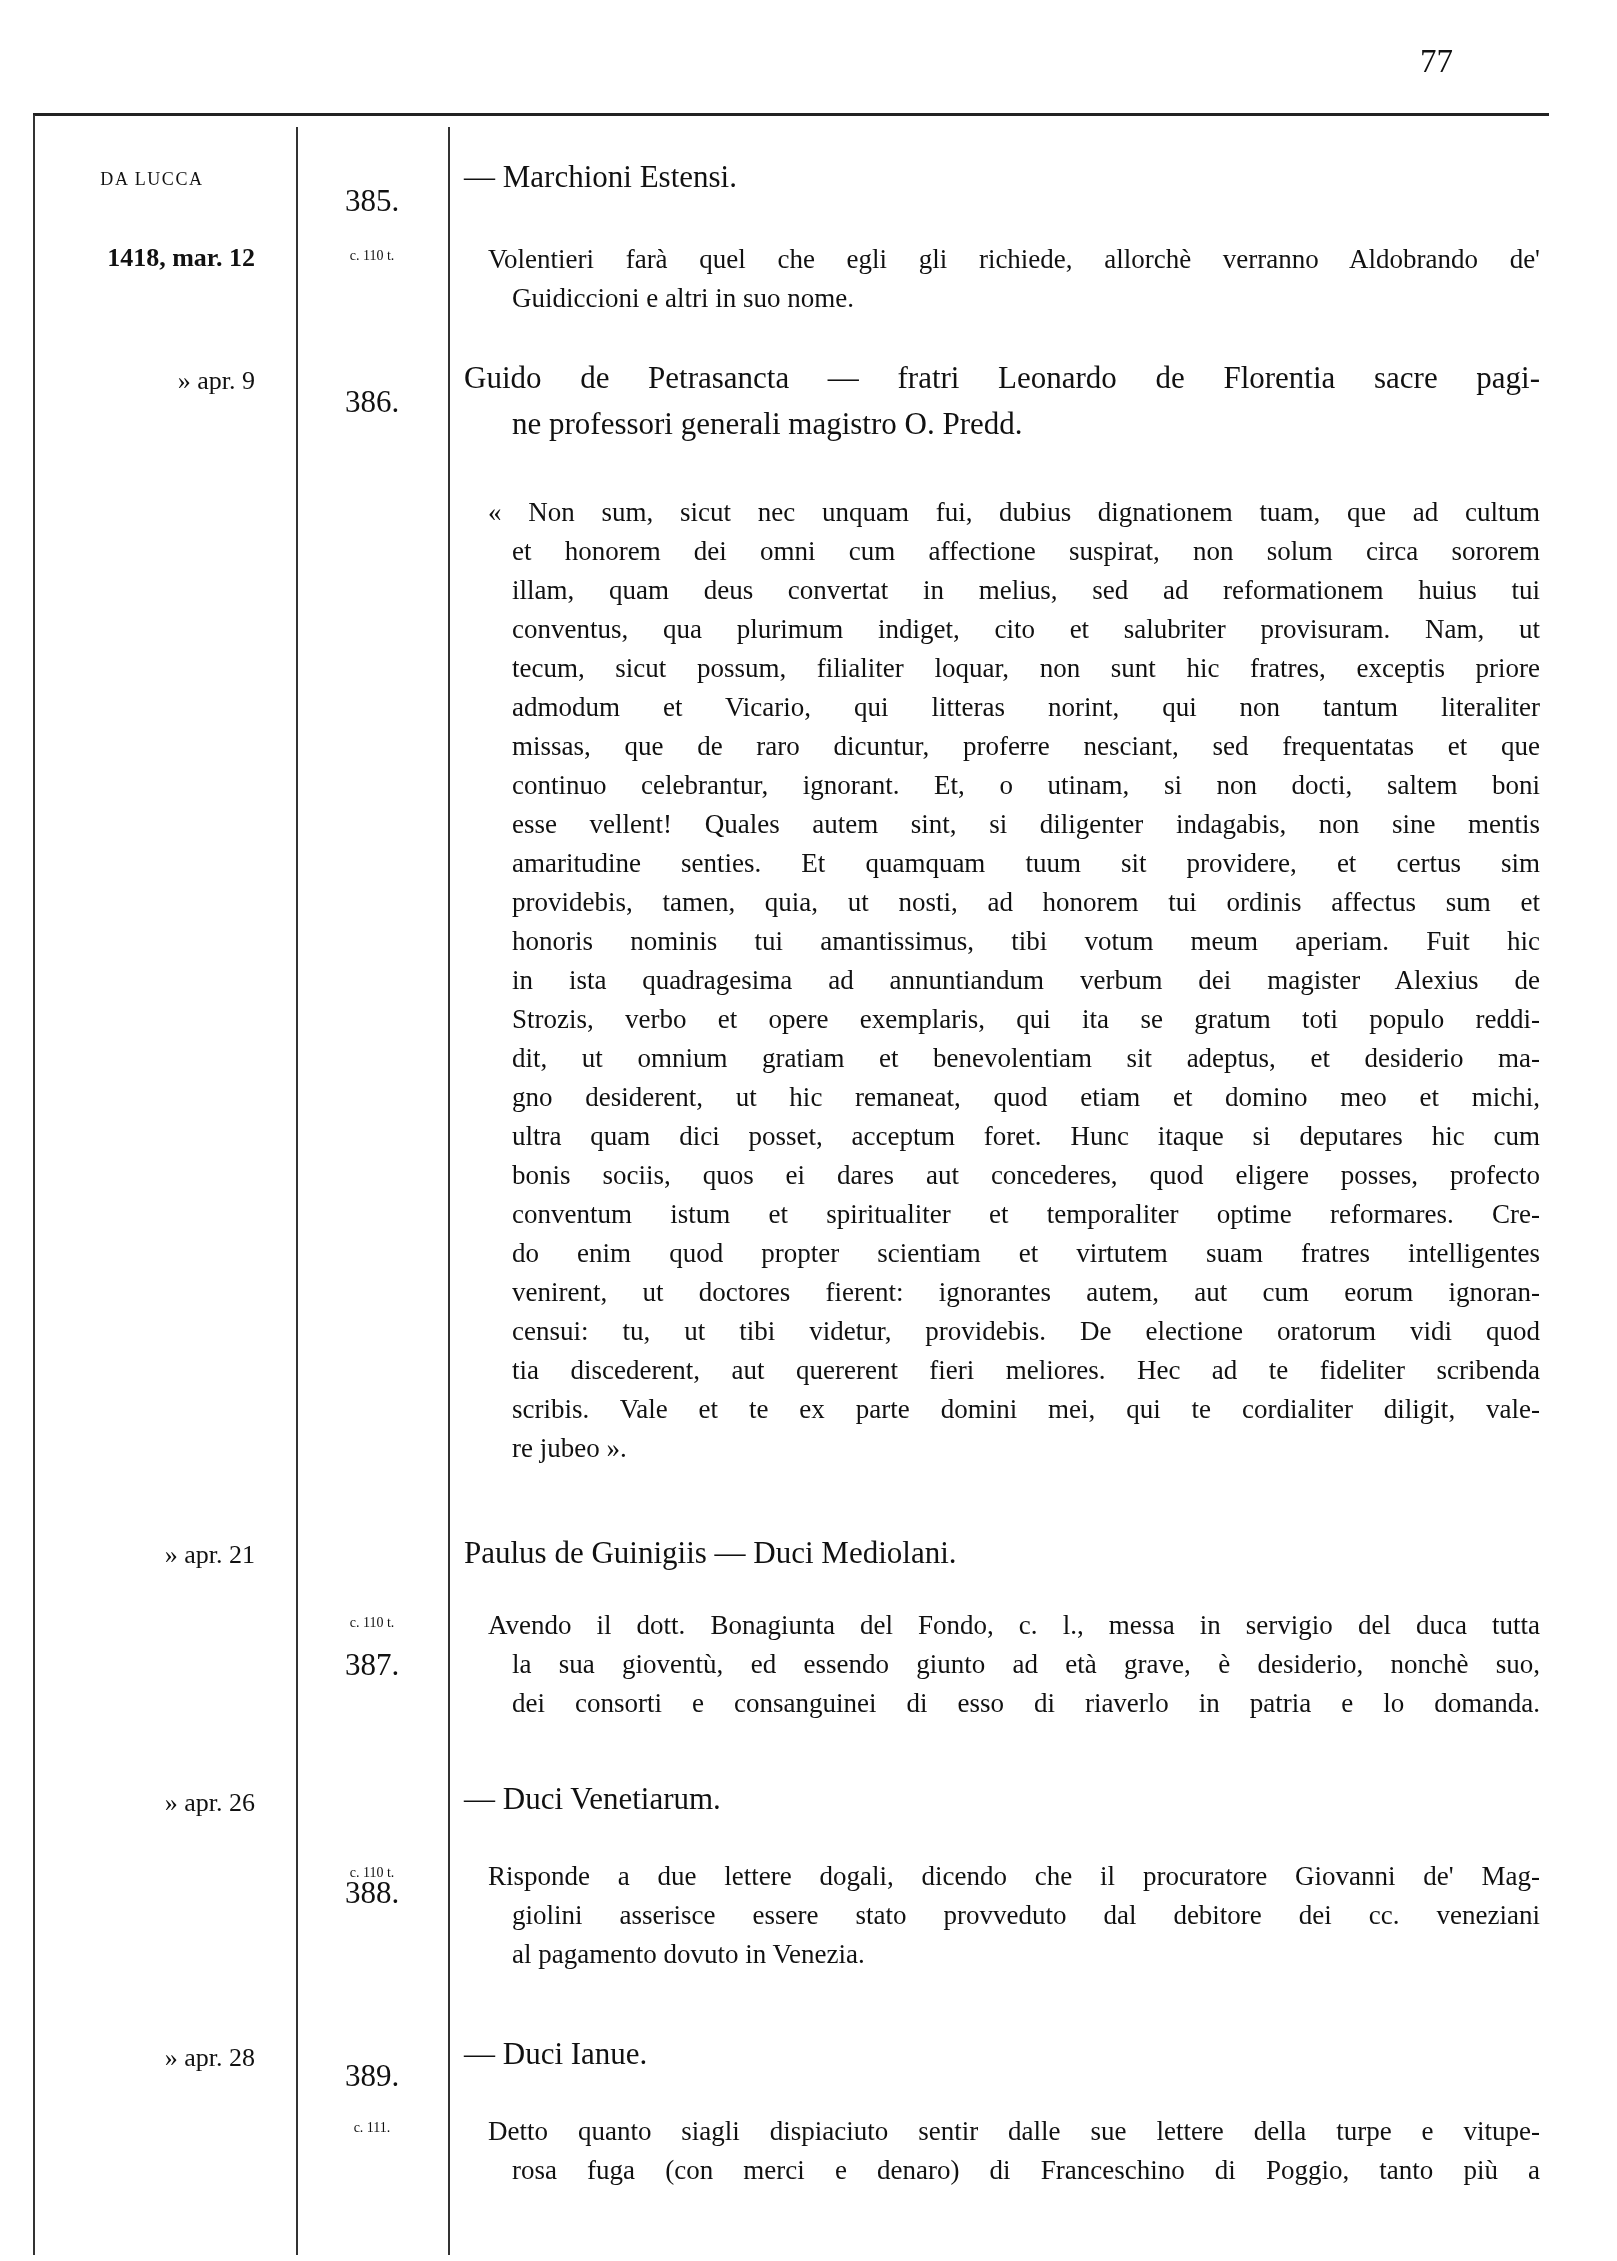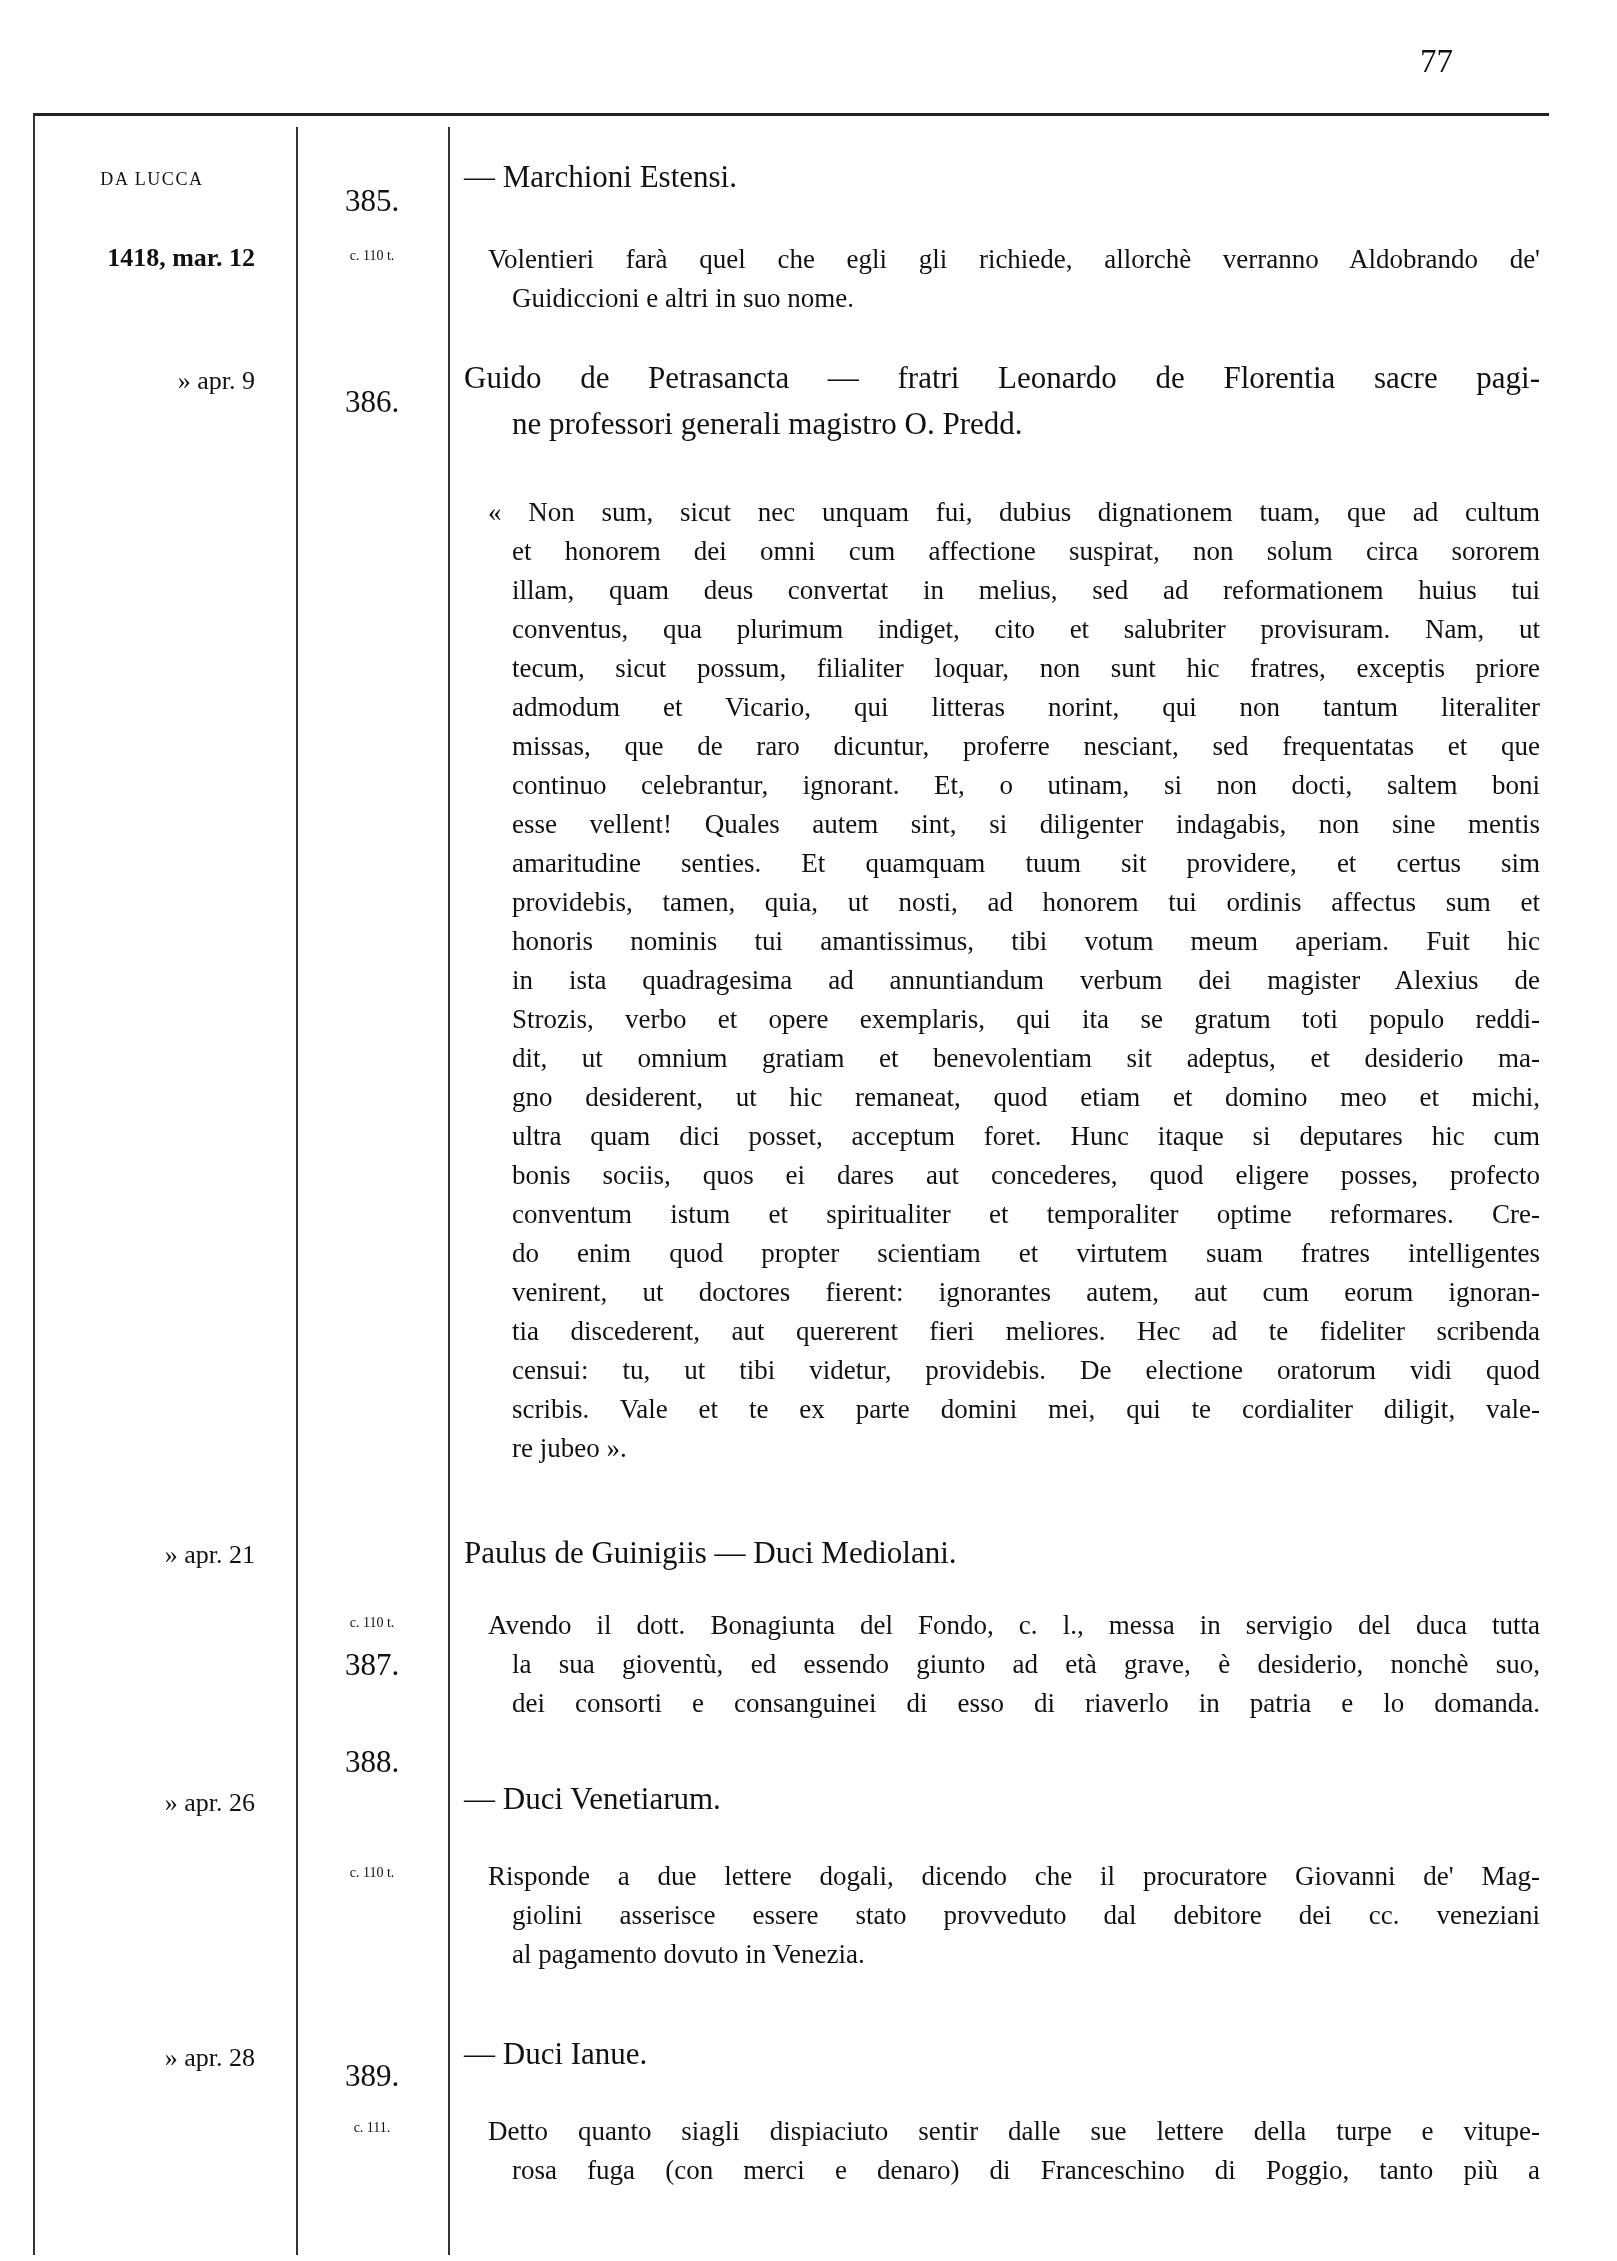--- a/index.html
+++ b/index.html
@@ -65,40 +65,40 @@
     <span class="ln cont">honoris nominis tui amantissimus, tibi votum meum aperiam. Fuit hic</span>
     <span class="ln cont">in ista quadragesima ad annuntiandum verbum dei magister Alexius de</span>
     <span class="ln cont">Strozis, verbo et opere exemplaris, qui ita se gratum toti populo reddi-</span>
     <span class="ln cont">dit, ut omnium gratiam et benevolentiam sit adeptus, et desiderio ma-</span>
     <span class="ln cont">gno desiderent, ut hic remaneat, quod etiam et domino meo et michi,</span>
     <span class="ln cont">ultra quam dici posset, acceptum foret. Hunc itaque si deputares hic cum</span>
     <span class="ln cont">bonis sociis, quos ei dares aut concederes, quod eligere posses, profecto</span>
     <span class="ln cont">conventum istum et spiritualiter et temporaliter optime reformares. Cre-</span>
     <span class="ln cont">do enim quod propter scientiam et virtutem suam fratres intelligentes</span>
     <span class="ln cont">venirent, ut doctores fierent: ignorantes autem, aut cum eorum ignoran-</span>
+    <span class="ln cont">censui: tu, ut tibi videtur, providebis. De electione oratorum vidi quod</span>
     <span class="ln cont">tia discederent, aut quererent fieri meliores. Hec ad te fideliter scribenda</span>
-    <span class="ln cont">censui: tu, ut tibi videtur, providebis. De electione oratorum vidi quod</span>
     <span class="ln cont">scribis. Vale et te ex parte domini mei, qui te cordialiter diligit, vale-</span>
     <span class="ln cont last">re jubeo ».</span>
   </div>
 
 <div class="abs date" style="top:1540px;">» apr. 21</div>
 <div class="abs num" style="top:1625px;">387.</div>
 <div class="abs head" style="top:1530px;">
   <span class="ln">Paulus de Guinigiis — Duci Mediolani.</span>
 </div>
 <div class="abs carta" style="top:1615px;">c. 110 t.</div>
 <div class="para" style="top:1606px;">
   <span class="ln first">Avendo il dott. Bonagiunta del Fondo, c. l., messa in servigio del duca tutta</span>
   <span class="ln cont">la sua gioventù, ed essendo giunto ad età grave, è desiderio, nonchè suo,</span>
   <span class="ln cont">dei consorti e consanguinei di esso di riaverlo in patria e lo domanda.</span>
 </div>
 
 <div class="abs date" style="top:1788px;">» apr. 26</div>
-<div class="abs num" style="top:1722px;">388.</div>
+<div class="abs num" style="top:1853px;">388.</div>
 <div class="abs head" style="top:1776px;">
   <span class="ln">— Duci Venetiarum.</span>
 </div>
 <div class="abs carta" style="top:1865px;">c. 110 t.</div>
 <div class="para" style="top:1857px;">
   <span class="ln first">Risponde a due lettere dogali, dicendo che il procuratore Giovanni de' Mag-</span>
   <span class="ln cont">giolini asserisce essere stato provveduto dal debitore dei cc. veneziani</span>
   <span class="ln cont last">al pagamento dovuto in Venezia.</span>
 </div>
 

